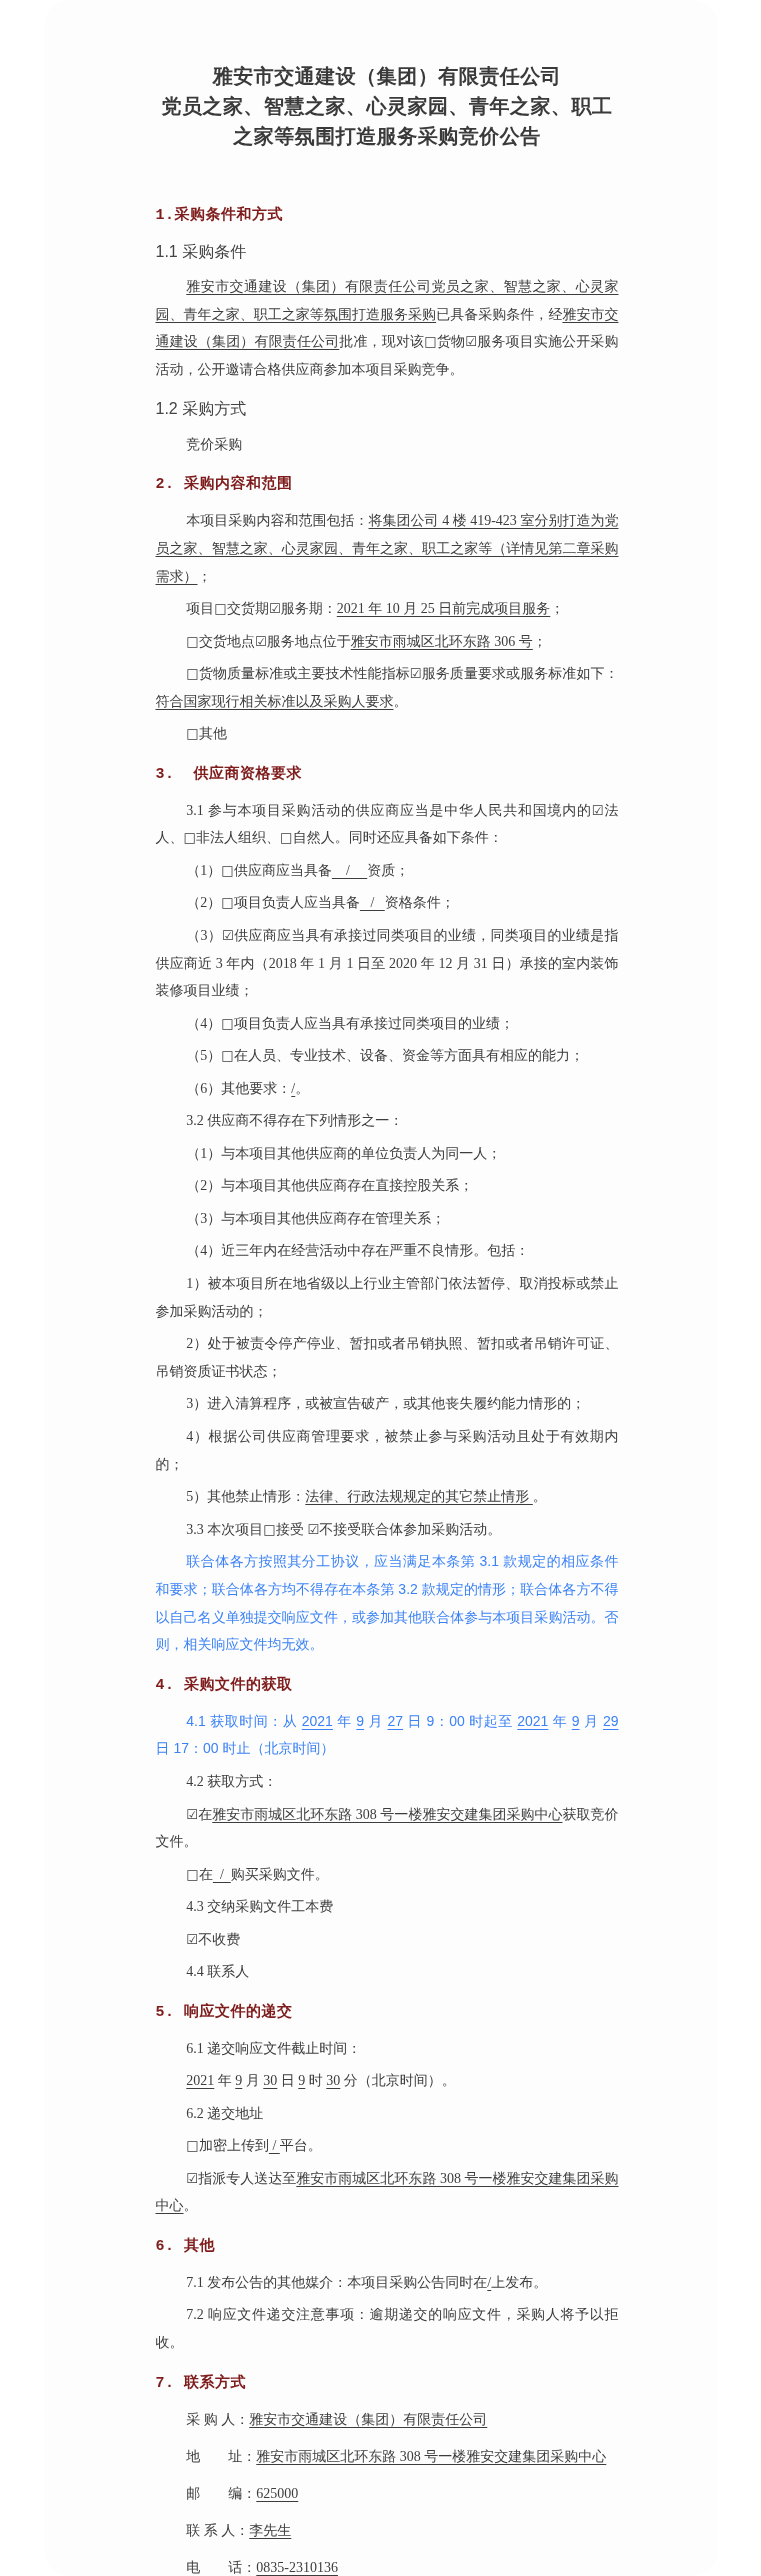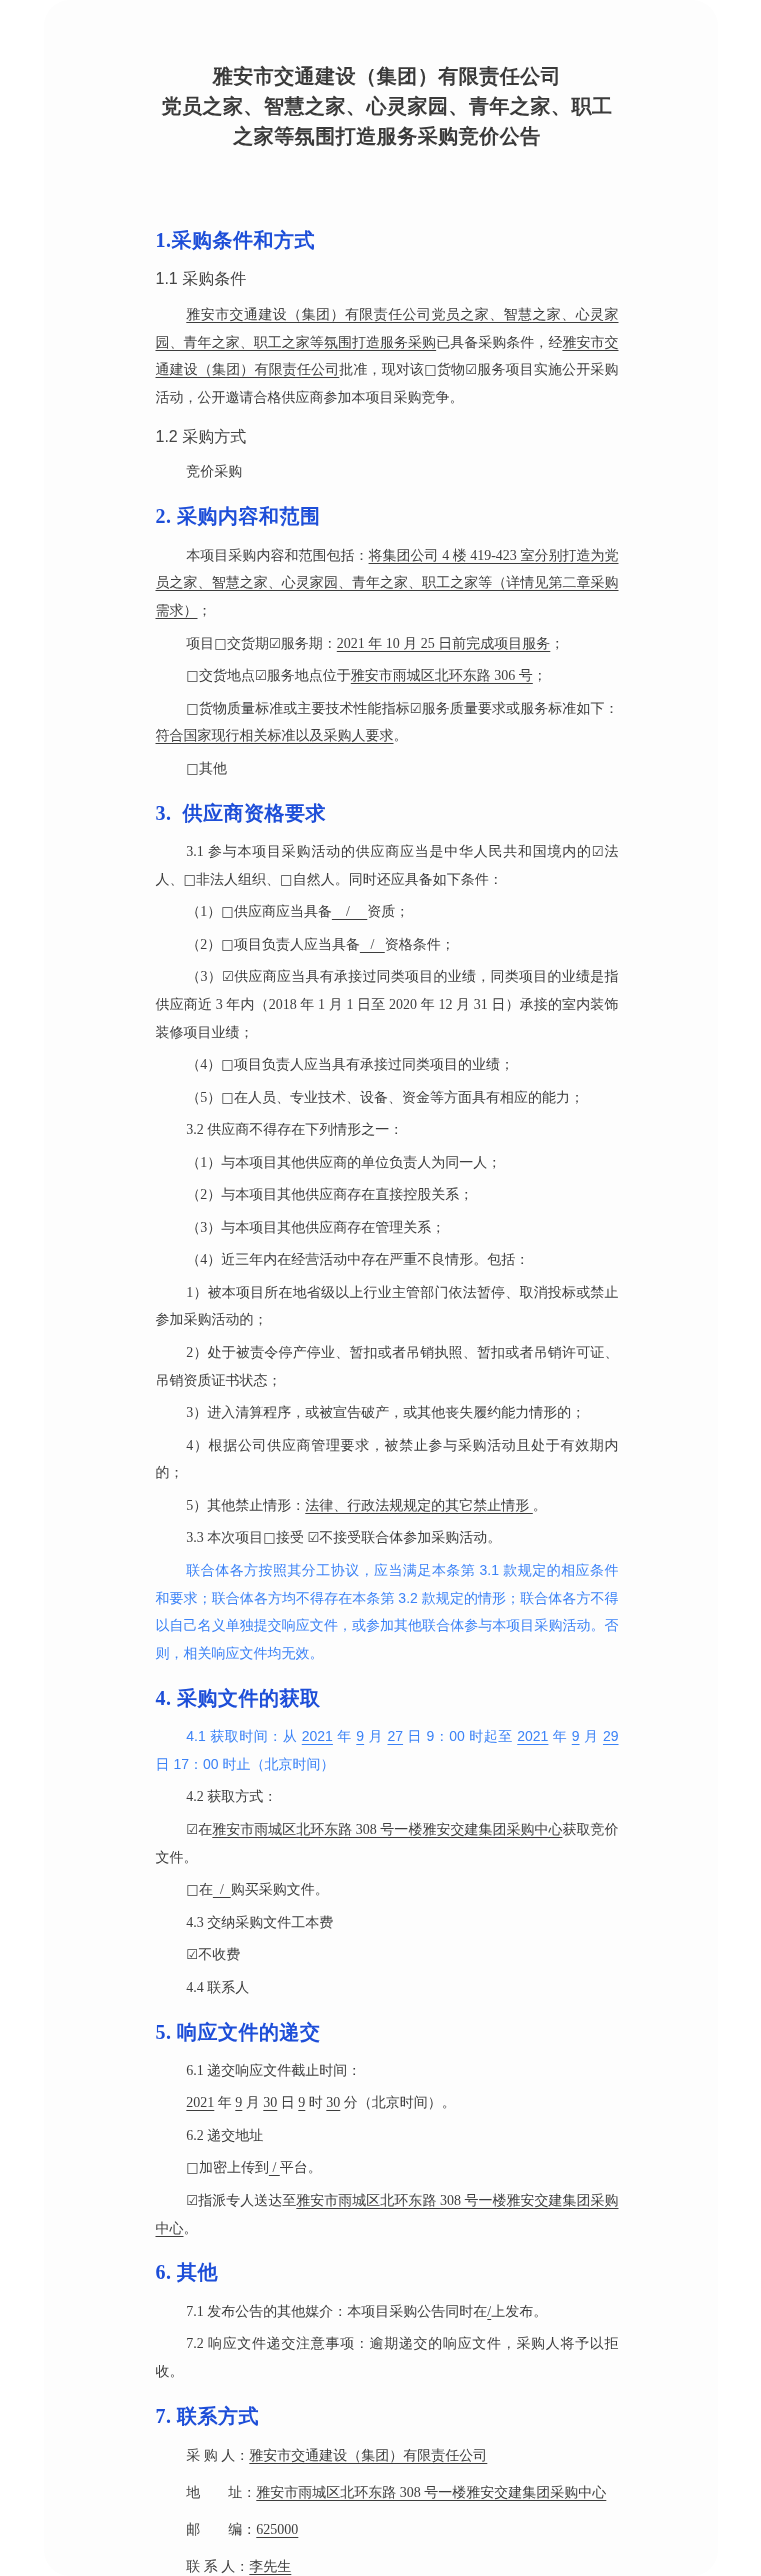--- a/index.html
+++ b/index.html
@@ -18,27 +18,27 @@
   .blk { margin:0; }
   .title {
     font-family:"Liberation Sans","DejaVu Sans",sans-serif;
     font-weight:700;
     font-size:20px;
     line-height:1.5;
     text-align:center;
     color:#3a3a3a;
     letter-spacing:0.5px;
   }
-  .title-last { margin-bottom:76px; }
+  .title-last { margin-bottom:55px; }
   .h1 {
-    font-family:Liberation Serif, serif;
+    font-family:Liberation Mono, monospace;
     font-weight:700;
-    font-size:20px;
+    font-size:15px;
     line-height:1.35;
-    color:#1d4ed8;
+    color:#7f1d1d;
     margin:17px 0 11.4px;
     letter-spacing:0.5px;
   }
   .sub {
     font-family:"Liberation Sans","DejaVu Sans",sans-serif;
     font-size:16px;
     line-height:1.5;
     color:#444444;
     margin:13.3px 0 9.5px;
   }
@@ -91,20 +91,21 @@
       <div class="blk p"><span class="cb">□</span><span>交货地点</span><span class="cb">☑</span><span>服务地点位于</span><span class="u">雅安市雨城区北环东路 306 号</span><span>；</span></div>
       <div class="blk p"><span class="cb">□</span><span>货物质量标准或主要技术性能指标</span><span class="cb">☑</span><span>服务质量要求或服务标准如下：</span><span class="u">符合国家现行相关标准以及采购人要求</span><span>。</span></div>
       <div class="blk p"><span class="cb">□</span><span>其他</span></div>
       <h2 class="blk h1"><span>3.&nbsp; 供应商资格要求</span></h2>
       <div class="blk p"><span>3.1 参与本项目采购活动的供应商应当是中华人民共和国境内的</span><span class="cb">☑</span><span>法人、</span><span class="cb">□</span><span>非法人组织、</span><span class="cb">□</span><span>自然人。同时还应具备如下条件：</span></div>
       <div class="blk p"><span>（1）</span><span class="cb">□</span><span>供应商应当具备</span><span class="u">&nbsp;&nbsp;&nbsp;&nbsp;/&nbsp;&nbsp;&nbsp;&nbsp;&nbsp;</span><span>资质；</span></div>
       <div class="blk p"><span>（2）</span><span class="cb">□</span><span>项目负责人应当具备</span><span class="u">&nbsp;&nbsp;&nbsp;/&nbsp;&nbsp;&nbsp;</span><span>资格条件；</span></div>
       <div class="blk p"><span>（3）</span><span class="cb">☑</span><span>供应商应当具有承接过同类项目的业绩，同类项目的业绩是指供应商近 3 年内（2018 年 1 月 1 日至 2020 年 12 月 31 日）承接的室内装饰装修项目业绩；</span></div>
       <div class="blk p"><span>（4）</span><span class="cb">□</span><span>项目负责人应当具有承接过同类项目的业绩；</span></div>
       <div class="blk p"><span>（5）</span><span class="cb">□</span><span>在人员、专业技术、设备、资金等方面具有相应的能力；</span></div>
+      <div class="blk p"><span>（6）其他要求：</span><span class="u">/</span><span>。</span></div>
       <div class="blk p"><span>3.2 供应商不得存在下列情形之一：</span></div>
       <div class="blk p"><span>（1）与本项目其他供应商的单位负责人为同一人；</span></div>
       <div class="blk p"><span>（2）与本项目其他供应商存在直接控股关系；</span></div>
       <div class="blk p"><span>（3）与本项目其他供应商存在管理关系；</span></div>
       <div class="blk p"><span>（4）近三年内在经营活动中存在严重不良情形。包括：</span></div>
       <div class="blk p"><span>1）被本项目所在地省级以上行业主管部门依法暂停、取消投标或禁止参加采购活动的；</span></div>
       <div class="blk p"><span>2）处于被责令停产停业、暂扣或者吊销执照、暂扣或者吊销许可证、吊销资质证书状态；</span></div>
       <div class="blk p"><span>3）进入清算程序，或被宣告破产，或其他丧失履约能力情形的；</span></div>
       <div class="blk p"><span>4）根据公司供应商管理要求，被禁止参与采购活动且处于有效期内的；</span></div>
       <div class="blk p"><span>5）其他禁止情形：</span><span class="u">法律、行政法规规定的其它禁止情形&nbsp;</span><span>。</span></div>

